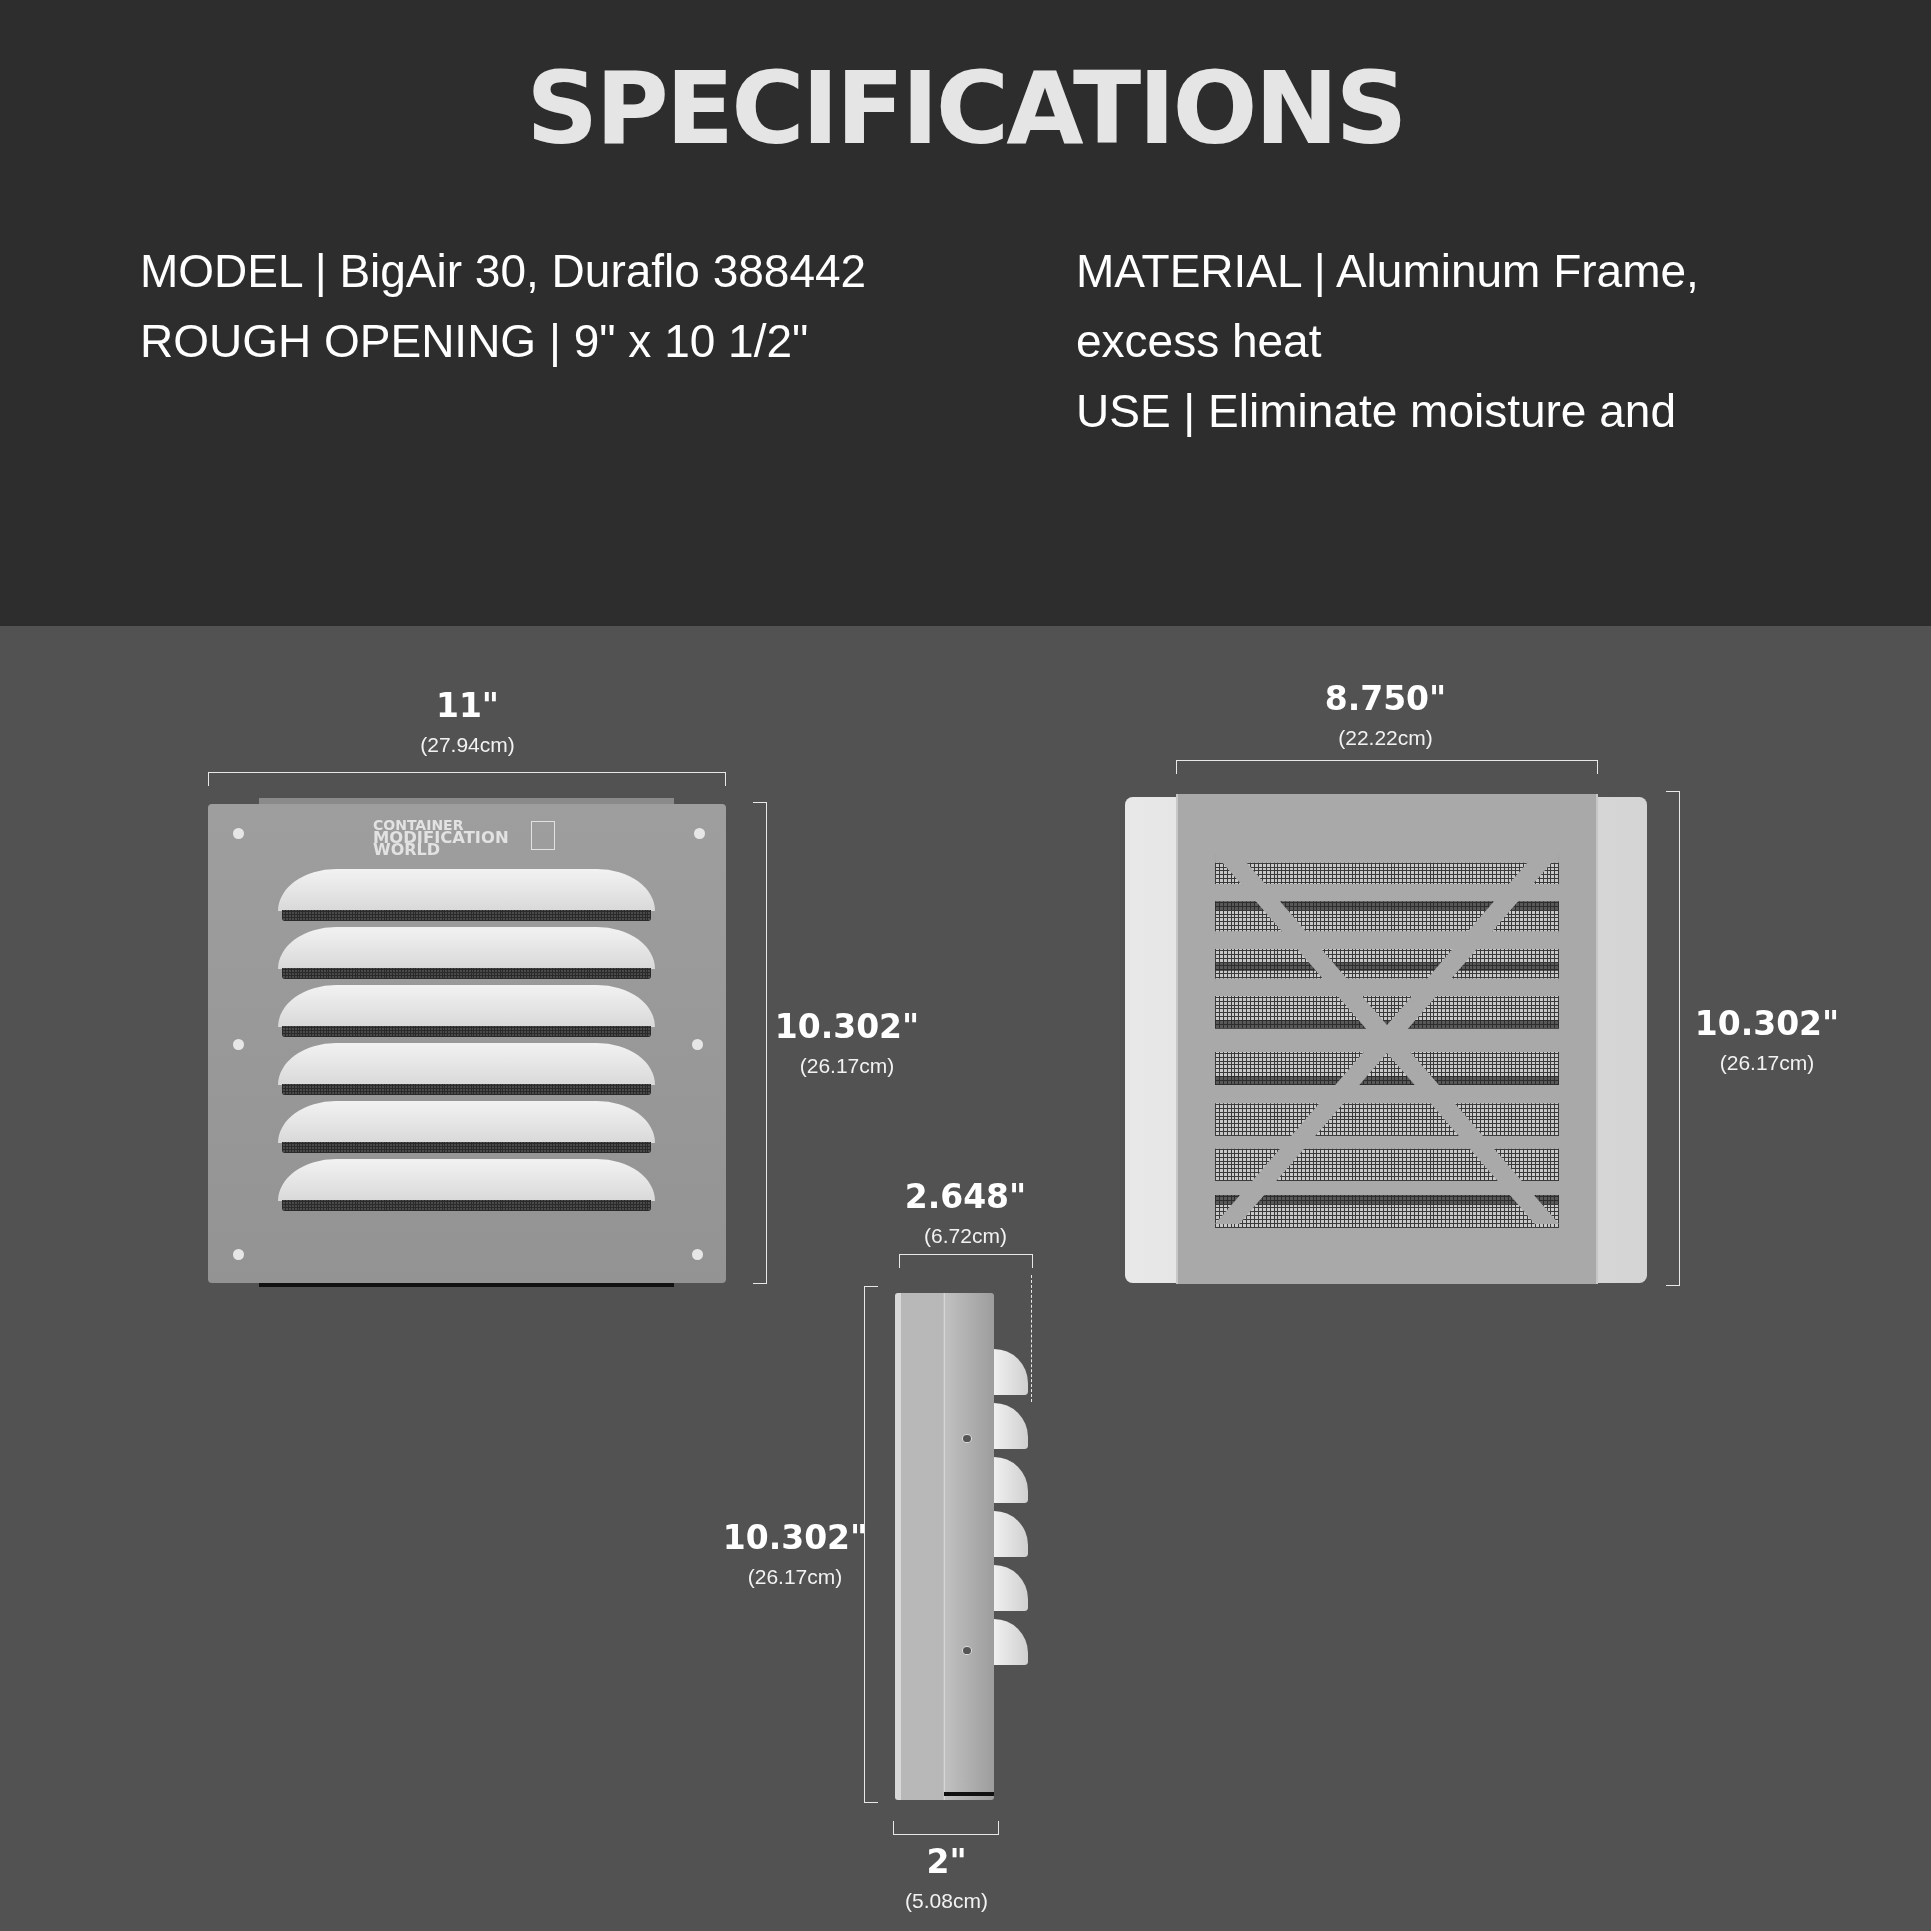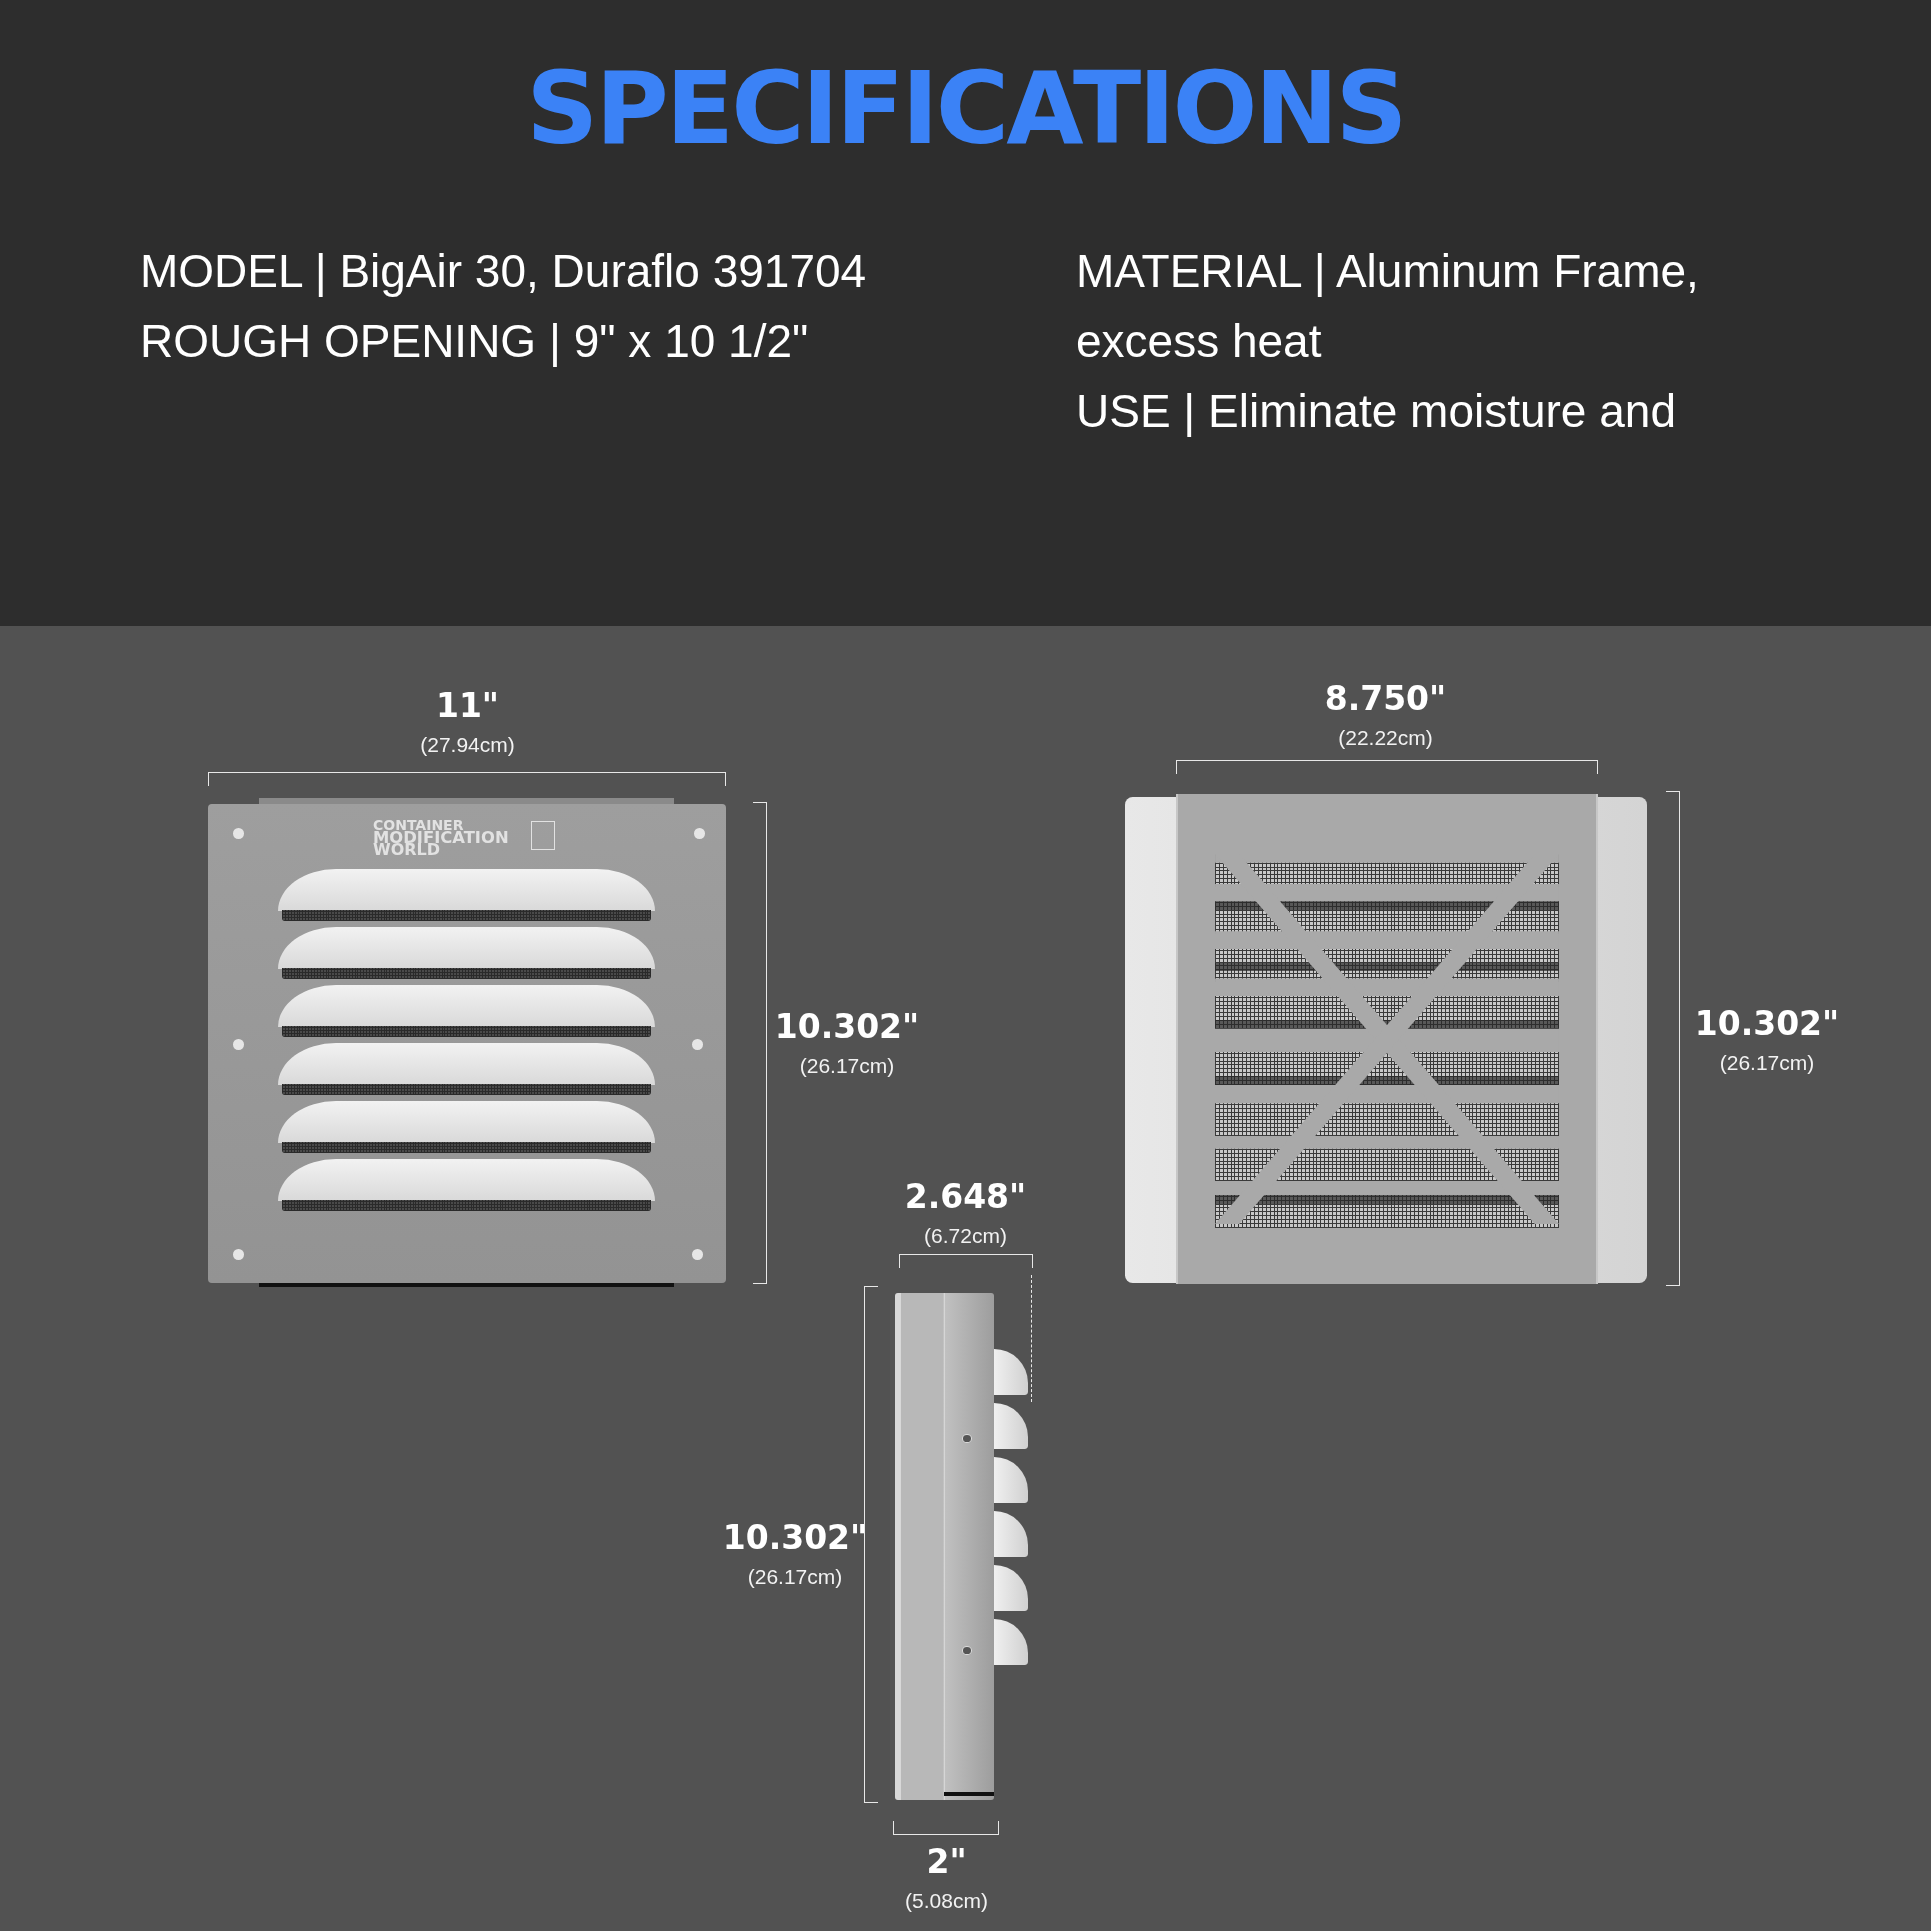--- a/index.html
+++ b/index.html
@@ -2,21 +2,21 @@
 <html><head>
   <meta charset="utf-8">
   <style>
     * { box-sizing: border-box; margin: 0; padding: 0; }
     html, body { width: 1931px; height: 1931px; overflow: hidden; }
     body { font-family: "Liberation Sans", sans-serif; background: #525252; color: #fff; position: relative; }
 
     .header { position: absolute; left: 0; top: 0; width: 1931px; height: 626px; background: #2d2d2d; }
     .title { position: absolute; left: 0; top: 50px; width: 1931px; text-align: center;
              font-family: "DejaVu Sans", sans-serif; font-weight: bold; font-size: 100px;
-             letter-spacing: -2.9px; color: #3b82f6; }
+             letter-spacing: -2.9px; color: #e5e5e5; }
     .spec-col { position: absolute; top: 236px; font-size: 46px; line-height: 70px; color: #ffffff;
                 font-family: "Liberation Sans", sans-serif; }
     .spec-col.left { left: 140px; width: 869px; }
     .spec-col.right { left: 1076px; width: 830px; }
     .spec-line { display: block; white-space: nowrap; }
 
     .body { position: absolute; left: 0; top: 626px; width: 1931px; height: 1305px; background: #525252; }
 
     .dim { position: absolute; text-align: center; }
     .dim .in { display: block; font-family: "DejaVu Sans", sans-serif; font-weight: bold; font-size: 33px; color: #fff; }
@@ -71,21 +71,21 @@
                 border-radius: 0 39px 3.9px 0 / 0 39px 3.9px 0; }
     .side-foot { position: absolute; left: 944px; top: 1792px; width: 50px; height: 3.9px; background: #111; }
     .dashed { position: absolute; left: 1031px; top: 1275px; width: 0; height: 127px; border-left: 1.9px dashed #e8e8e8; }
   </style>
 </head>
 <body>
 
 <div class="header">
   <h1 class="title">SPECIFICATIONS</h1>
   <div class="spec-col left">
-    <span class="spec-line">MODEL | BigAir 30, Duraflo 391704</span>
+    <span class="spec-line">MODEL | BigAir 30, Duraflo 388442</span>
     <span class="spec-line">ROUGH OPENING | 9" x 10 1/2"</span>
   </div>
   <div class="spec-col right">
     <span class="spec-line">MATERIAL | Aluminum Frame,</span>
     <span class="spec-line">excess heat</span>
     <span class="spec-line">USE | Eliminate moisture and</span>
   </div>
 </div>
 
 <div class="body"></div>

